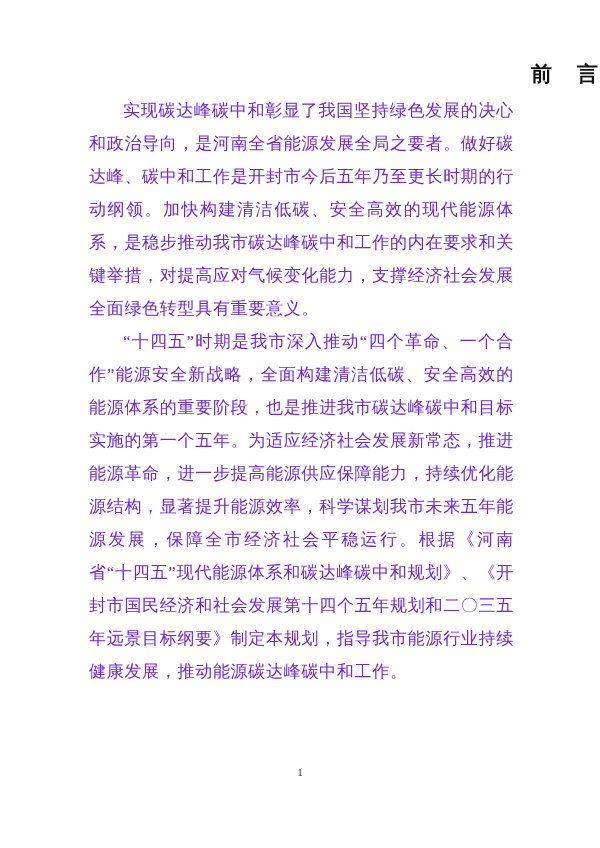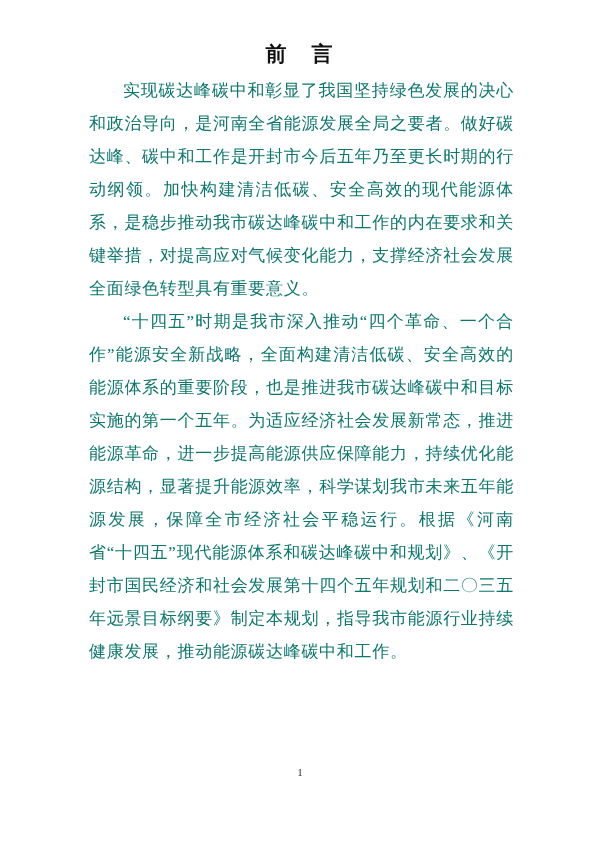--- a/index.html
+++ b/index.html
@@ -10,35 +10,35 @@
     .page {
       position: relative;
       width: 600px;
       height: 848px;
       margin: 0 auto;
       background: #ffffff;
       color: #1a1a1a;
       overflow: hidden;
     }
     .doc-title {
-      padding-top: 40px;
-      text-align: center;
+      padding-top: 60px;
+      text-align: right;
       font-size: 21px;
       font-weight: bold;
       letter-spacing: 2px;
       line-height: 28px;
       color: #111111;
     }
     .doc-body {
       margin: 6px 86px 0 89px;
       font-size: 17px;
       line-height: 33px;
       letter-spacing: 0.7px;
       text-align: justify;
-      color: #0f766e;
+      color: #6d28d9;
     }
     .doc-body p {
       text-indent: 2em;
       margin: 0;
     }
     .page-footer {
       position: absolute;
       left: 0;
       right: 0;
       top: 766px;

